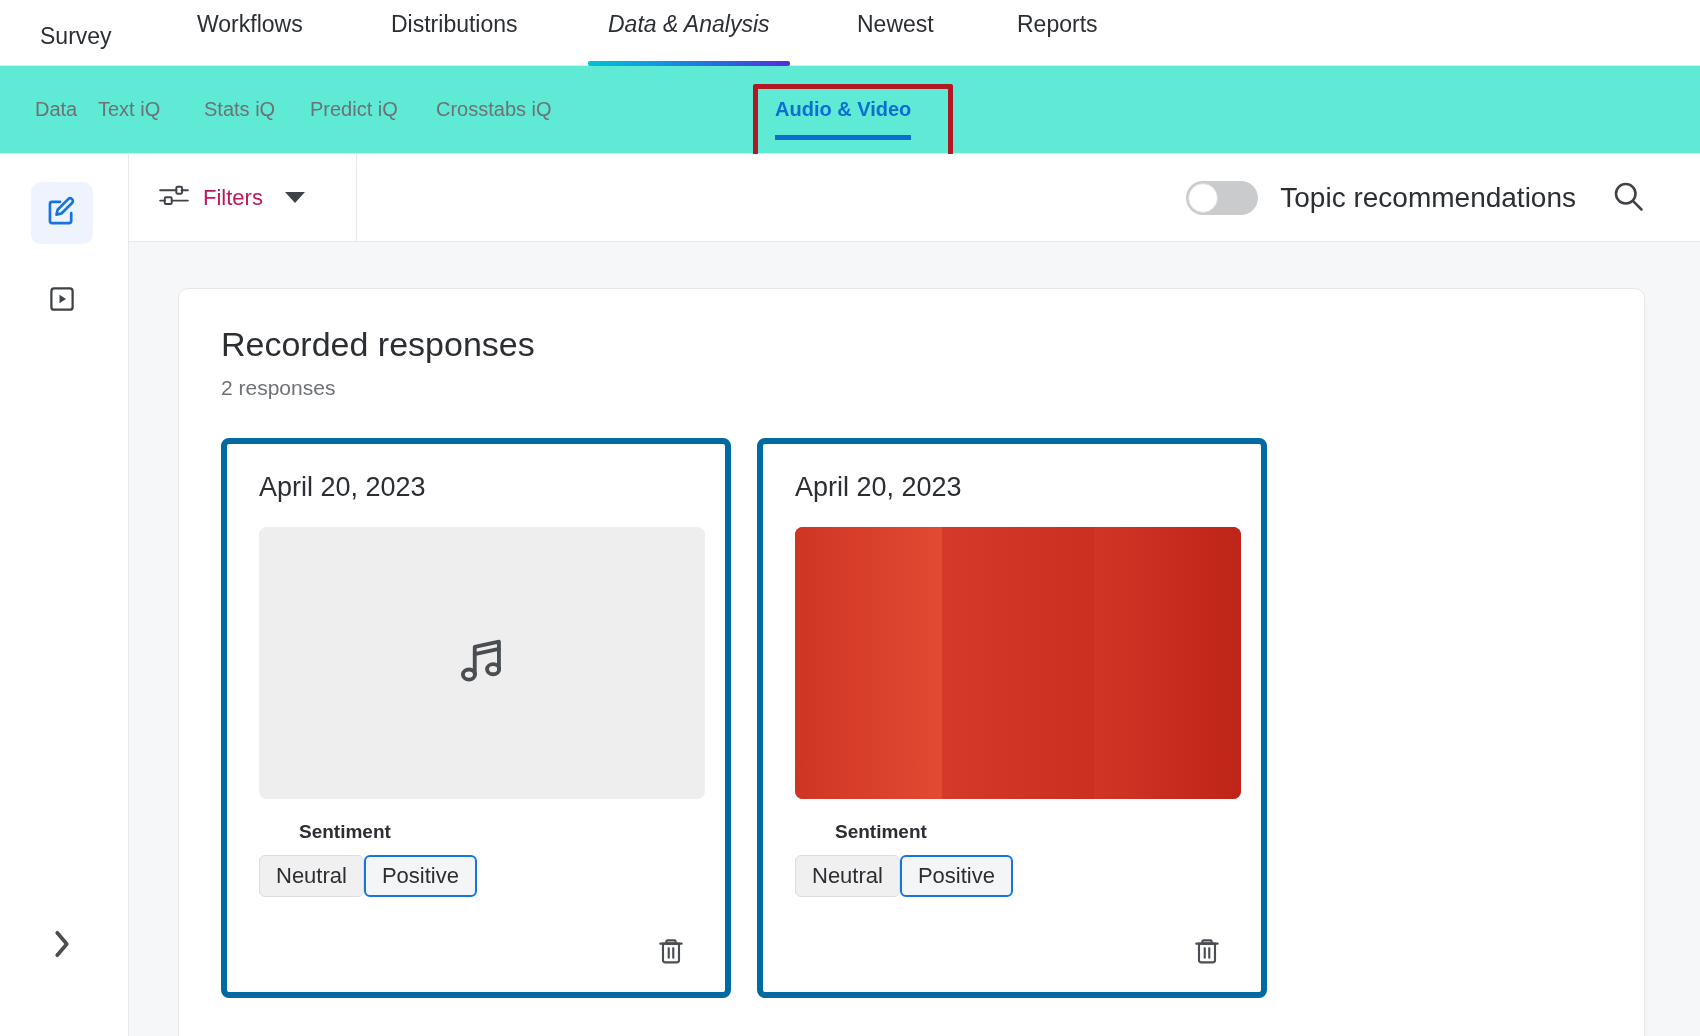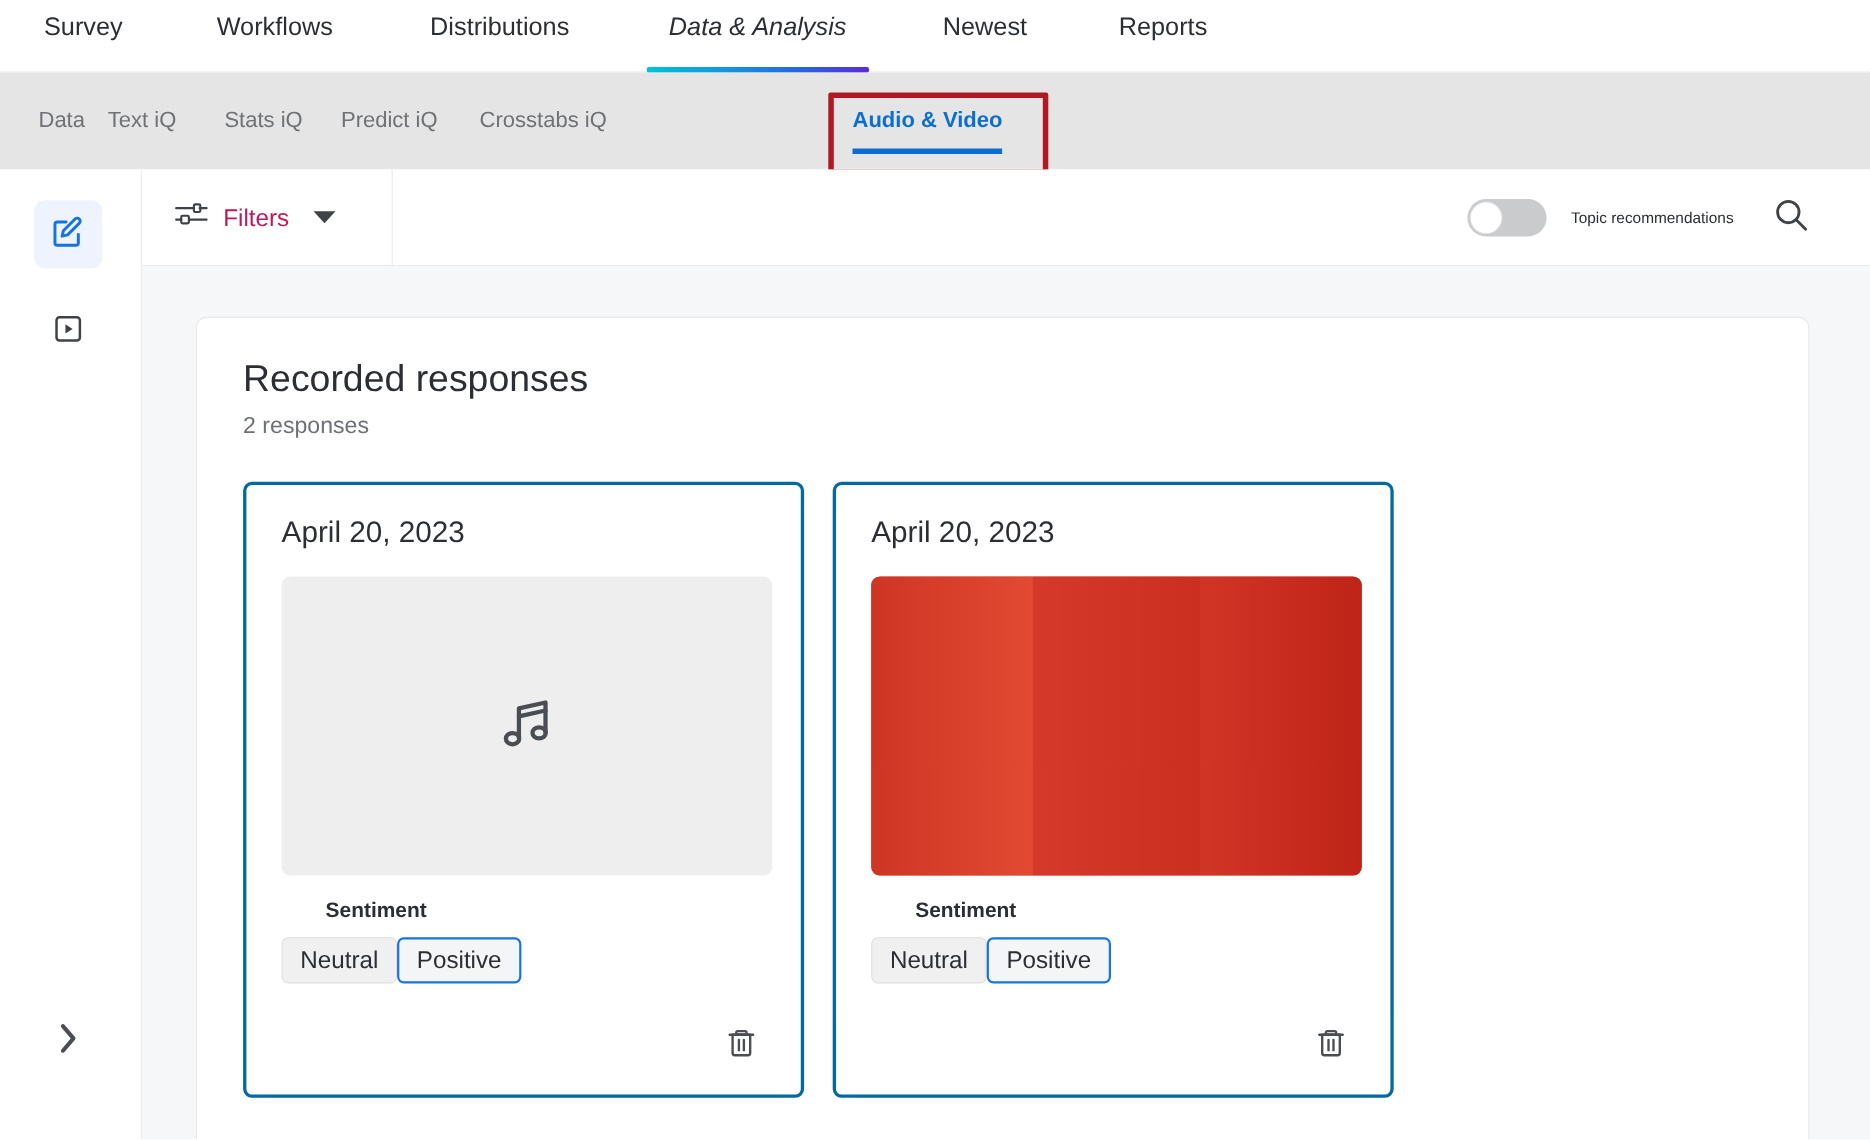--- a/index.html
+++ b/index.html
@@ -28,21 +28,21 @@
   .topnav-item.active { color: #2b2e32; }
   .topnav-item .underline {
     position: absolute; left: -20px; right: -20px; bottom: 0; height: 5px;
     background: linear-gradient(90deg, #00c2d4 0%, #1396e0 35%, #2a63dd 70%, #5b2bd9 100%);
     border-radius: 2px;
   }
 
   
   .subtabs {
     position: absolute; top: 66px; left: 0; width: 1700px; height: 88px;
-    background: #e5e5e5;
+    background: #5eead4;
     border-bottom: 1px solid #e7e8ea;
     display: flex; align-items: center;
   }
   .subtab {
     font-size: 20px; color: #6e7175;
     position: relative; cursor: pointer; white-space: nowrap;
     height: 88px; display: flex; align-items: center;
   }
   .subtab.active { color: #0b6ed0; font-weight: bold; }
   .subtab .sub-underline {
@@ -103,21 +103,21 @@
   }
   .toggle {
     width: 72px; height: 34px; border-radius: 17px; background: #c9cbcd;
     position: relative; cursor: pointer; margin-right: 22px;
   }
   .toggle .knob {
     position: absolute; top: 2px; left: 2px;
     width: 30px; height: 30px; border-radius: 50%;
     background: #ffffff; border: 1px solid #d9dbdd;
   }
-  .toggle-label { font-size: 14px; color: #2b2e32; margin-right: 30px; }
+  .toggle-label { font-size: 28px; color: #2b2e32; margin-right: 30px; }
   .search-btn { width: 44px; height: 44px; display: flex; align-items: center; justify-content: center; cursor: pointer; }
 
   
   .content-area {
     position: absolute; top: 242px; left: 129px;
     width: 1571px; height: 794px;
     background: #f6f7f8;
     padding: 46px 55px 0 49px;
     overflow: hidden;
   }
@@ -139,21 +139,21 @@
     width: 226px; height: 56px; border: 1px solid #b9bcbf; border-radius: 6px;
     background: #fbfbfb;
     display: flex; align-items: center; padding: 0 18px;
     font-size: 23px; color: #2b2e32; cursor: pointer;
   }
   .select .chev { margin-left: auto; }
 
   .cards { display: flex; gap: 26px; margin-top: 38px; }
   .resp-card {
     width: 510px; height: 560px;
-    border: 3px solid #0369a1; border-radius: 8px;
+    border: 6px solid #0369a1; border-radius: 8px;
     padding: 28px 32px;
     background: #ffffff;
   }
   .resp-date { font-size: 27px; color: #2b2e32; margin-bottom: 24px; }
   .media {
     width: 446px; height: 272px; border-radius: 8px;
     display: flex; align-items: center; justify-content: center;
     overflow: hidden; position: relative;
   }
   .media.audio { background: #eeeeee; }
@@ -172,21 +172,21 @@
   .chip.selected { border: 2px solid #1574e0; background: #f4f5f6; }
   .card-actions { display: flex; justify-content: flex-end; margin-top: 34px; }
   .trash-btn { width: 44px; height: 44px; display: flex; align-items: center; justify-content: center; cursor: pointer; }
 </style>
 </head>
 <body>
 
 <div class="app">
 
   <div class="topnav">
-    <div class="topnav-item" style="left:40px;position:absolute;">
+    <div class="topnav-item" style="left:40px;position:absolute;align-items:flex-end;">
       <span>Survey</span>
     </div>
     <div class="topnav-item" style="left:197px;position:absolute;">
       <span>Workflows</span>
     </div>
     <div class="topnav-item" style="left:391px;position:absolute;">
       <span>Distributions</span>
     </div>
     <div class="topnav-item active" style="left:608px;position:absolute;font-style:italic;">
       <span>Data &amp; Analysis</span>

